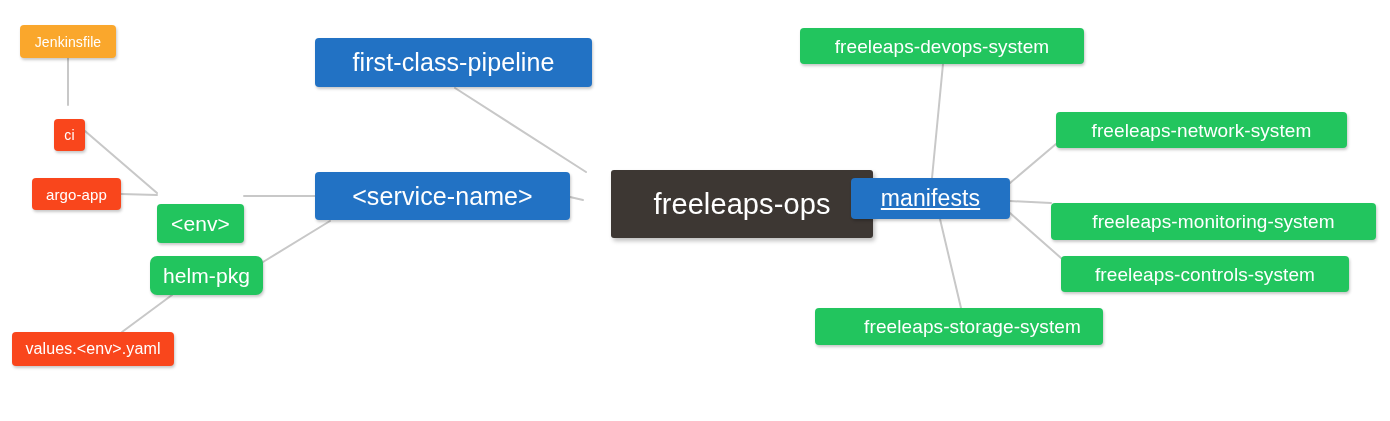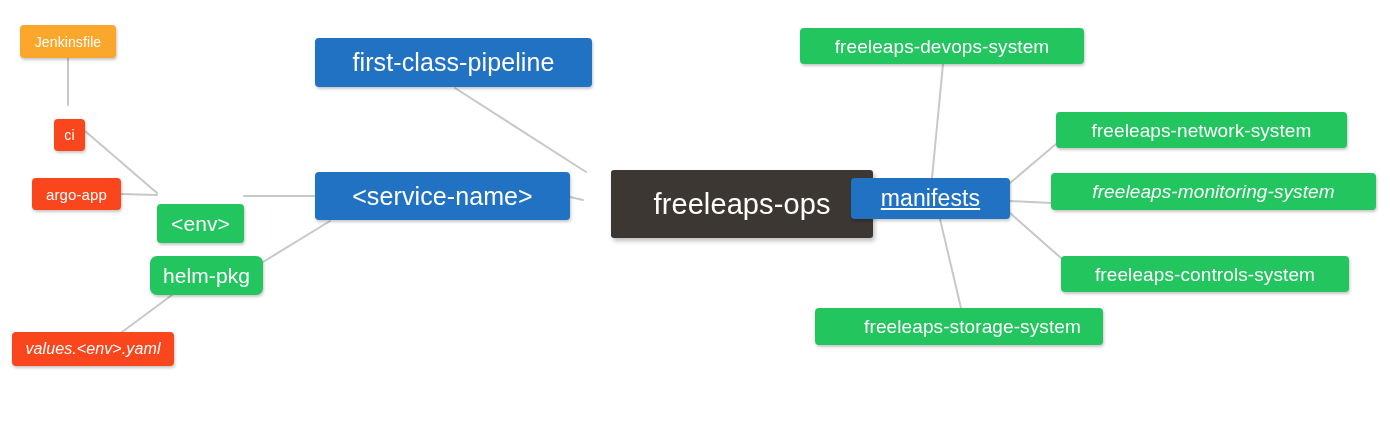--- a/index.html
+++ b/index.html
@@ -86,30 +86,30 @@
       </div>
       <div class="node" style="left: 20px; top: 25px; width: 96px; height: 33px; background: rgb(250, 167, 44); font-size: 14px;">
         <span>Jenkinsfile</span>
       </div>
       <div class="node" style="left: 54px; top: 119px; width: 31px; height: 32px; background: rgb(249, 70, 28); font-size: 14px;">
         <span>ci</span>
       </div>
       <div class="node" style="left: 32px; top: 178px; width: 89px; height: 32px; background: rgb(249, 70, 28); font-size: 15px;">
         <span>argo-app</span>
       </div>
-      <div class="node" style="left: 12px; top: 332px; width: 162px; height: 34px; background: rgb(249, 70, 28); font-size: 16px; font-style: italic;">
+      <div class="node" style="left: 12px; top: 332px; width: 162px; height: 34px; background: rgb(249, 70, 28); font-size: 16px;">
         <span>values.&lt;env&gt;.yaml</span>
       </div>
       <div class="node" style="left: 800px; top: 28px; width: 284px; height: 36px; background: rgb(34, 197, 94); font-size: 19px; text-align: center;">
         <span>freeleaps-devops-system</span>
       </div>
       <div class="node" style="left: 1056px; top: 112px; width: 291px; height: 36px; background: rgb(34, 197, 94); font-size: 19px;">
         <span>freeleaps-network-system</span>
       </div>
-      <div class="node" style="left: 1051px; top: 173px; width: 325px; height: 37px; background: rgb(34, 197, 94); font-size: 19px; font-style: italic;">
+      <div class="node" style="left: 1051px; top: 203px; width: 325px; height: 37px; background: rgb(34, 197, 94); font-size: 19px;">
         <span>freeleaps-monitoring-system</span>
       </div>
       <div class="node" style="left: 1061px; top: 256px; width: 288px; height: 36px; background: rgb(34, 197, 94); font-size: 19px;">
         <span>freeleaps-controls-system</span>
       </div>
       <div class="node" style="left: 815px; top: 308px; width: 288px; height: 37px; background: rgb(34, 197, 94); font-size: 19px; padding-left: 27px;">
         <span>freeleaps-storage-system</span>
       </div>
     </div>
 </div>

